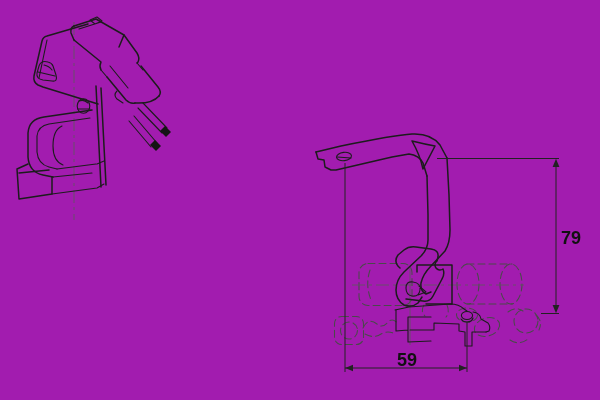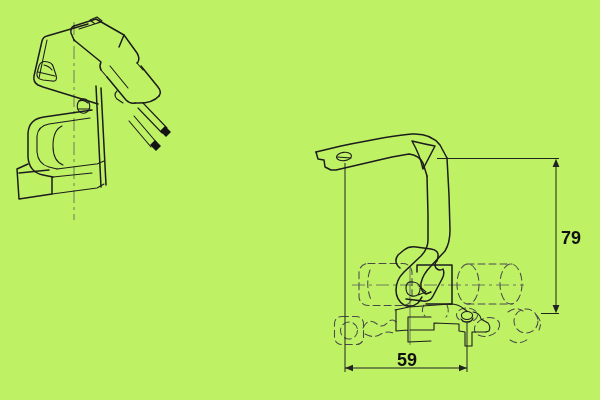--- a/index.html
+++ b/index.html
@@ -1,18 +1,18 @@
 <!DOCTYPE html>
 <html><head>
 <meta charset="utf-8">
 <style>
   html, body { margin: 0; padding: 0; background: #ffffff; }
   .canvas-wrap {
     width: 600px; height: 400px; position: relative;
-    background: #bef264; overflow: hidden;
+    background: #a21caf; overflow: hidden;
     font-family: "Liberation Sans", sans-serif;
   }
   svg { display: block; }
   .solid   { fill: none; stroke: #1c1c1c; stroke-width: 1.5; stroke-linecap: round; stroke-linejoin: round; }
   .solid-thin { fill: none; stroke: #1c1c1c; stroke-width: 1.1; stroke-linecap: round; stroke-linejoin: round; }
   .phantom { fill: none; stroke: #4a4a4a; stroke-width: 1.05; stroke-dasharray: 7 4; stroke-linecap: round; }
   .centerline { fill: none; stroke: #5a5a5a; stroke-width: 0.8; stroke-dasharray: 13 4 3 4; }
   .thinline { fill: none; stroke: #5a5a5a; stroke-width: 0.8; }
   .dim     { fill: none; stroke: #222222; stroke-width: 1; }
   .arrow   { fill: #222222; stroke: none; }

